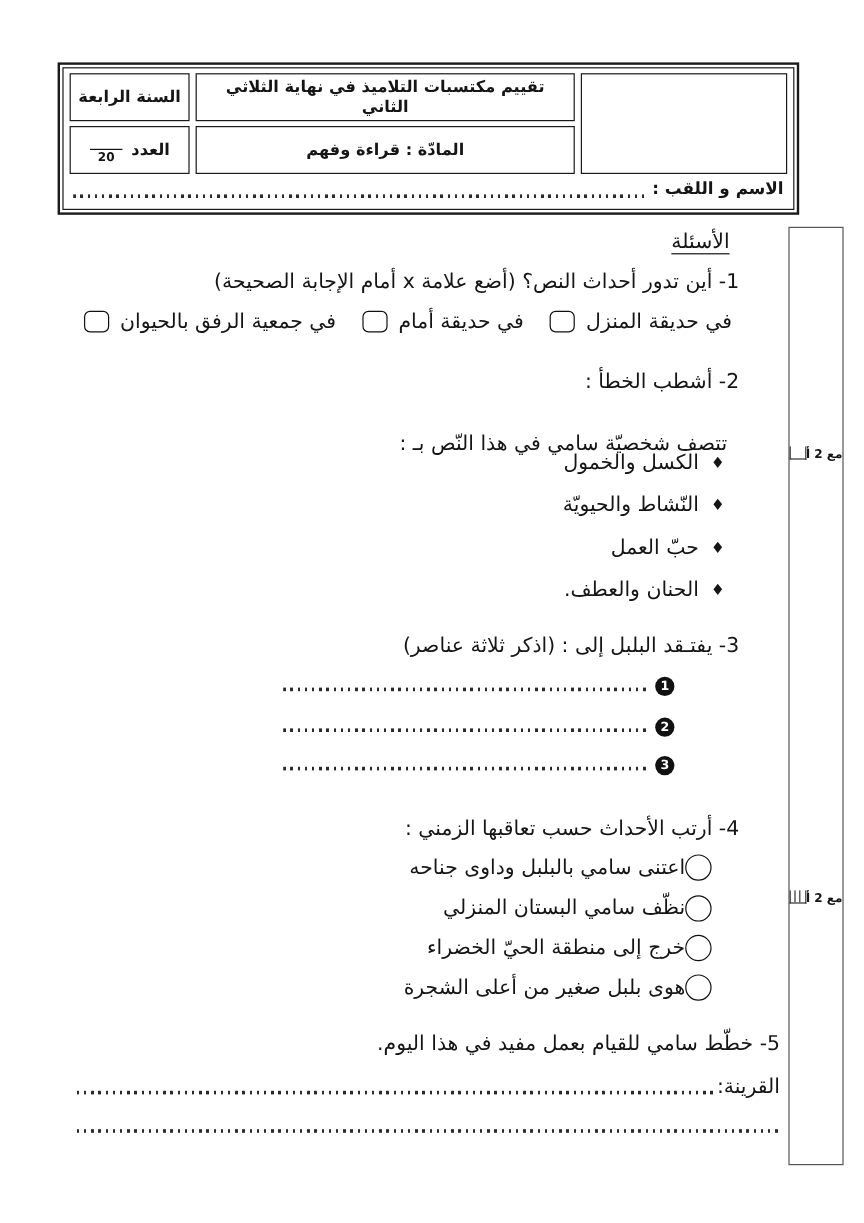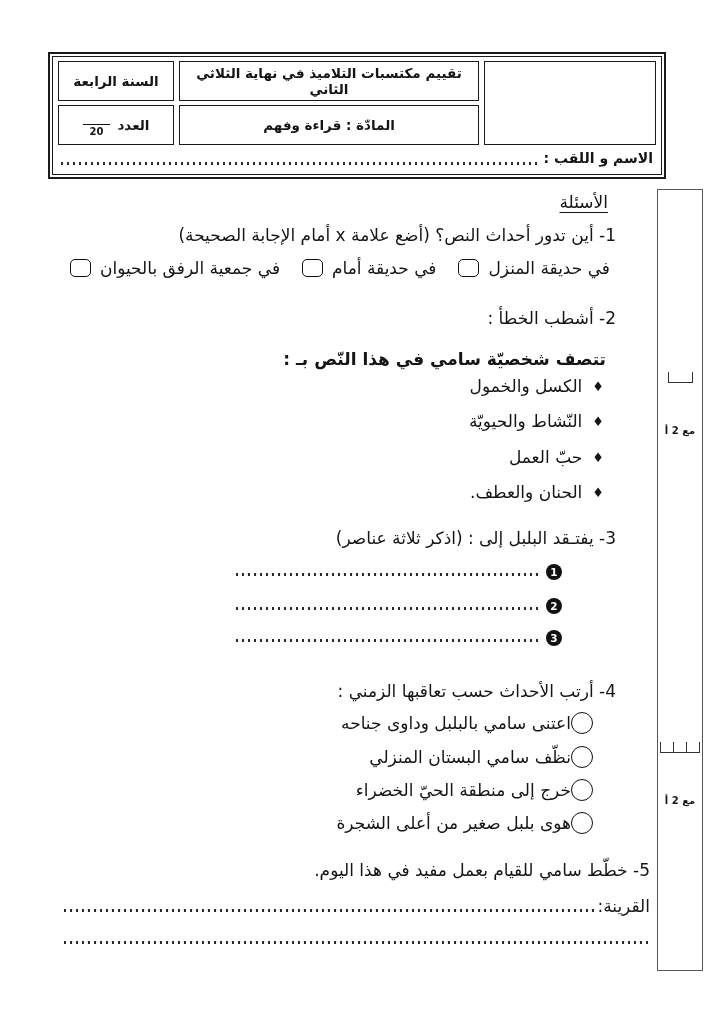--- a/index.html
+++ b/index.html
@@ -16,40 +16,40 @@
   }
   .header-inner{
     border:1px solid #1a1a1a;width:100%;height:100%;box-sizing:border-box;
     display:flex;flex-direction:column;
   }
   .cells-row{flex:1;display:flex;direction:rtl;gap:5px;padding:4px 5px 2px;box-sizing:border-box;}
   .cell{border:1.2px solid #1a1a1a;box-sizing:border-box;display:flex;align-items:center;justify-content:center;text-align:center;}
   .cell-empty{width:172px;}
   .col-mid{flex:1;display:flex;flex-direction:column;gap:4px;}
   .col-mid .cell{flex:1;font-size:13.5px;font-weight:bold;padding:0 4px;}
-  .col-left{width:116px;display:flex;flex-direction:column;gap:4px;}
+  .col-left{width:100px;display:flex;flex-direction:column;gap:4px;}
   .col-left .cell{flex:1;font-size:13.5px;font-weight:bold;gap:7px;direction:rtl;}
   .score-frac{
     display:inline-block;border-top:1.4px solid #111;font-size:10px;line-height:11px;
     padding:1px 7px 0;transform:translateY(5px);font-weight:bold;
   }
   .name-row{height:27px;display:flex;direction:rtl;align-items:center;padding:0 8px 5px;gap:6px;box-sizing:border-box;font-size:14px;font-weight:bold;}
 
   
   .dotline{
     flex:1;height:3px;align-self:flex-end;margin-bottom:4px;
     background:repeating-linear-gradient(90deg,#2a2a2a 0 2px,transparent 2px 6px);
   }
 
   
   .margin-col{
     position:absolute;left:657px;top:189px;width:46px;height:782px;
     border:1px solid #555;box-sizing:border-box;background:#fff;
   }
-  .mark{position:absolute;left:0;width:100%;display:flex;flex-direction:column;align-items:center;gap:40px;}
+  .mark{position:absolute;left:0;width:100%;display:flex;flex-direction:row;align-items:flex-start;}
   .bracket1{width:25px;height:11px;border:1.3px solid #333;border-top:none;box-sizing:border-box;}
   .bracket3{width:40px;height:11px;border:1.3px solid #333;border-top:none;box-sizing:border-box;display:flex;}
   .bracket3 i{flex:1;border-left:1.3px solid #333;}
   .bracket3 i:first-child{border-left:none;}
   .score-label{font-size:10px;font-weight:bold;direction:rtl;margin-top:2px;white-space:nowrap;}
 
   
   .content{position:absolute;inset:0;direction:rtl;font-size:17px;}
   .abs{position:absolute;white-space:nowrap;}
   .q-heading{text-decoration:underline;text-underline-offset:4px;font-size:17px;}
@@ -124,21 +124,21 @@
         <span>في حديقة أمام</span>
         <span class="checkbox"></span>
       </span>
       <span class="opt">
         <span>في جمعية الرفق بالحيوان</span>
         <span class="checkbox"></span>
       </span>
     </div>
 
     <div class="abs" style="top:308px;right:104px;">2- أشطب الخطأ :</div>
-    <div class="abs" style="top:349px;right:114px;font-weight:bold;">تتصف شخصيّة سامي في هذا النّص بـ :</div>
+    <div class="abs" style="top:360px;right:114px;">تتصف شخصيّة سامي في هذا النّص بـ :</div>
     <div class="abs bullet-item" style="top:376px;right:116px;">
       <span class="bullet">♦</span>
       <span>الكسل والخمول</span>
     </div>
     <div class="abs bullet-item" style="top:411px;right:116px;">
       <span class="bullet">♦</span>
       <span>النّشاط والحيويّة</span>
     </div>
     <div class="abs bullet-item" style="top:447px;right:116px;">
       <span class="bullet">♦</span>

